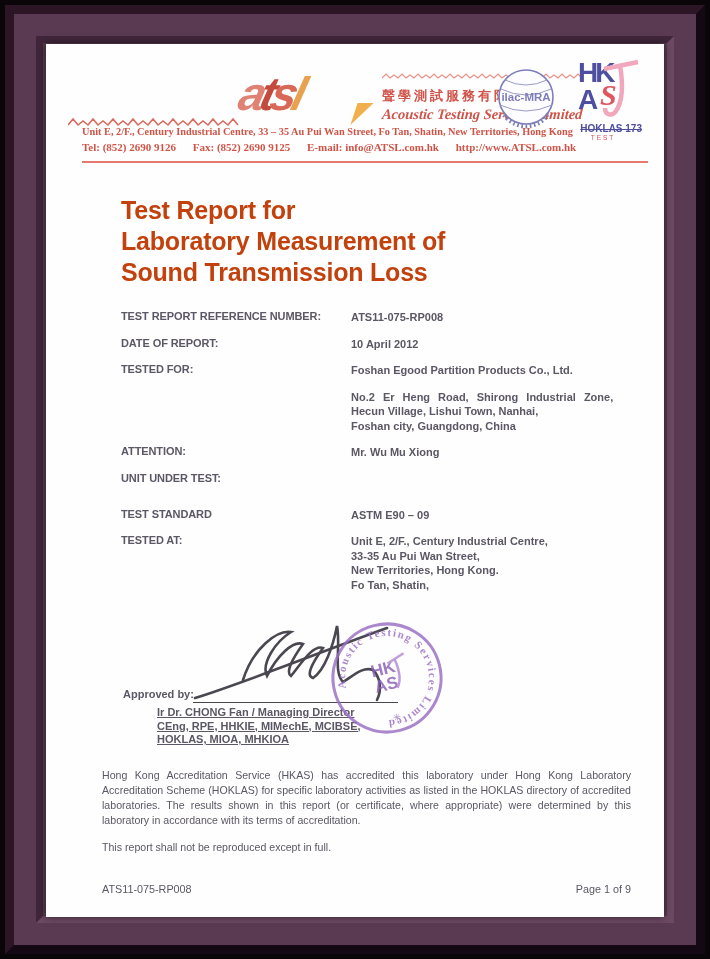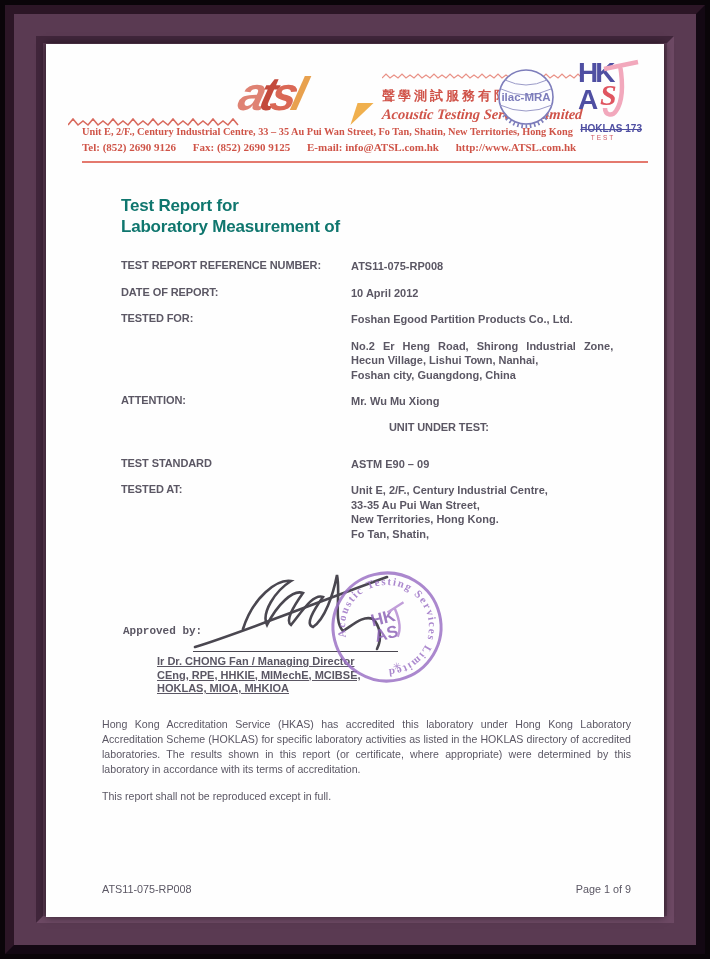--- a/index.html
+++ b/index.html
@@ -68,34 +68,34 @@
   .addr-2{top:72px;font-size:11px;}
   .addr-2 span{margin-right:14px;}
   
   .ilac{position:absolute;left:412px;top:-2px;}
   .hkas{position:absolute;left:482px;top:-12px;width:78px;text-align:center;}
   .hoklas-line{font-size:10px;font-weight:700;color:#4f4fa2;text-decoration:line-through;margin-top:-2px;text-align:right;}
   .hoklas-sub{font-size:6.5px;color:#d05560;letter-spacing:2px;}
   
   .title{
     margin:32px 45px 0 75px;
-    font-size:17px;font-weight:700;line-height:1.24;color:#0f766e;
+    font-size:25px;font-weight:700;line-height:1.24;color:#c2410c;
     letter-spacing:-.2px;
   }
   
   .content{margin:22px 45px 0 75px;font-size:11px;font-weight:700;color:#5b5764;}
-  .row{display:flex;margin-bottom:12px;justify-content:flex-end;}
+  .row{display:flex;margin-bottom:12px;}
   .row .label{width:230px;flex-shrink:0;letter-spacing:-.1px;}
   .row .value{flex:1;line-height:14.5px;}
   .row .value span{display:block;}
   .gap-lg{margin-top:24px;}
   .spread{word-spacing:5px;}
   
   .sigzone{position:relative;height:158px;margin:14px 45px 0 75px;font-size:11px;color:#5b5764;}
-  .approved{position:absolute;left:2px;top:70px;font-weight:600;font-family:Liberation Mono, monospace;}
+  .approved{position:absolute;left:2px;top:82px;font-weight:600;}
   .sig-svg{position:absolute;left:70px;top:8px;}
   .sig-line{position:absolute;left:72px;top:96px;width:205px;border-top:1.6px solid #4a4750;}
   .signer{position:absolute;left:36px;top:100px;font-weight:700;line-height:13.5px;text-decoration:underline;}
   .stamp{position:absolute;left:208px;top:14px;width:116px;height:116px;opacity:.82;transform:rotate(-14deg);}
   
   .footnote{
     margin:4px 33px 0 56px;font-size:10.6px;line-height:1.42;color:#5b5764;
     text-align:justify;
   }
   .repnote{margin:13px 33px 0 56px;font-size:10.6px;color:#5b5764;}
@@ -157,20 +157,21 @@
         <span>Tel: (852) 2690 9126</span>
         <span>Fax: (852) 2690 9125</span>
         <span>E-mail: info@ATSL.com.hk</span>
         <span>http://www.ATSL.com.hk</span>
       </div>
     </div>
 
     <div class="title">
       <div>Test Report for</div>
       <div>Laboratory Measurement of</div>
+      <div>Sound Transmission Loss</div>
     </div>
 
     <div class="content">
 
       <div class="row">
         <div class="label">TEST REPORT REFERENCE NUMBER:</div>
         <div class="value">
             <span>ATS11-075-RP008</span>
           </div>
       </div>

